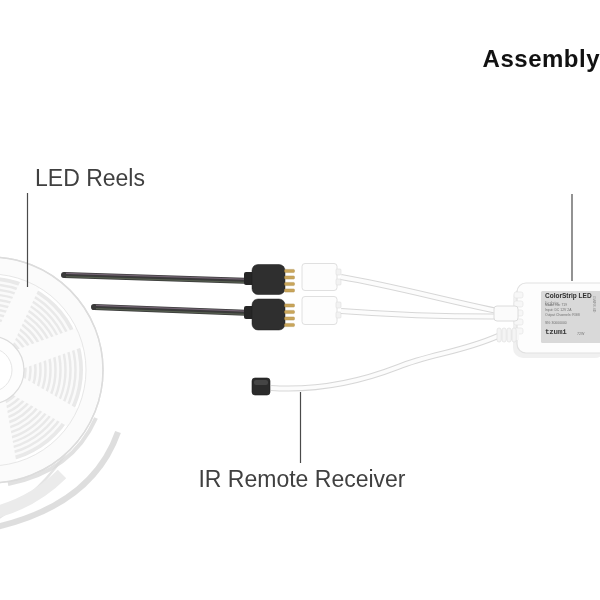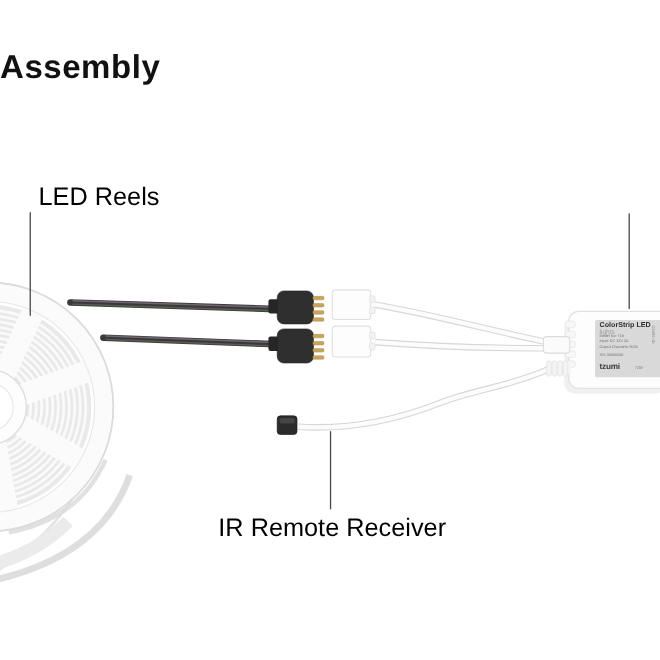--- a/index.html
+++ b/index.html
@@ -3,36 +3,36 @@
 <meta charset="utf-8">
 <style>
   html,body{margin:0;padding:0;background:#fff;}
   #stage{
     position:relative;width:600px;height:600px;background:#ffffff;
     overflow:hidden;font-family:"Liberation Sans",sans-serif;color:#1b1b1b;
   }
   #art{position:absolute;left:0;top:0;}
   .txt{position:absolute;white-space:nowrap;}
   .title{
-    left:0;top:45px;width:600px;text-align:left;
-    font-size:30px;font-weight:800;letter-spacing:.5px;color:#111;
+    left:0;top:45px;width:600px;text-align:right;
+    font-size:24px;font-weight:800;letter-spacing:.5px;color:#111;
   }
-  .part-label{font-size:23px;font-weight:400;color:#000000;}
+  .part-label{font-size:23px;font-weight:400;color:#404040;}
   .lbl-reels{left:35px;top:165px;}
   .lbl-controller{left:419px;top:165px;}
   .lbl-ir{left:0;top:466px;width:604px;text-align:center;}
   
   .stk{position:absolute;line-height:1;color:#707070;}
   .stk-brand{left:545px;top:293px;font-size:6.5px;font-weight:700;color:#2f2f2f;}
   .stk-brand .lite{font-weight:400;color:#9a9a9a;font-size:6px;}
   .stk-l0{left:545px;top:304px;font-size:3.4px;}
   .stk-l1{left:545px;top:309px;font-size:3.4px;}
   .stk-l2{left:545px;top:314px;font-size:3.4px;}
   .stk-sn{left:545px;top:322px;font-size:3.4px;}
-  .stk-logo{left:545px;top:329px;font-size:7.5px;font-weight:700;color:#3a3a3a;letter-spacing:-.2px;}
+  .stk-logo{left:545px;top:329px;font-size:7.5px;font-weight:700;color:#3a3a3a;letter-spacing:-.2px;font-family:Liberation Mono, monospace;}
   .stk-rate{left:577px;top:333px;font-size:3.6px;color:#777;}
   .stk-side{left:591px;top:296px;font-size:3.6px;color:#8a8a8a;writing-mode:vertical-rl;}
 </style>
 </head>
 <body>
 
 <div id="stage">
 
   <svg id="art" width="600" height="600" viewBox="0 0 600 600">
 

